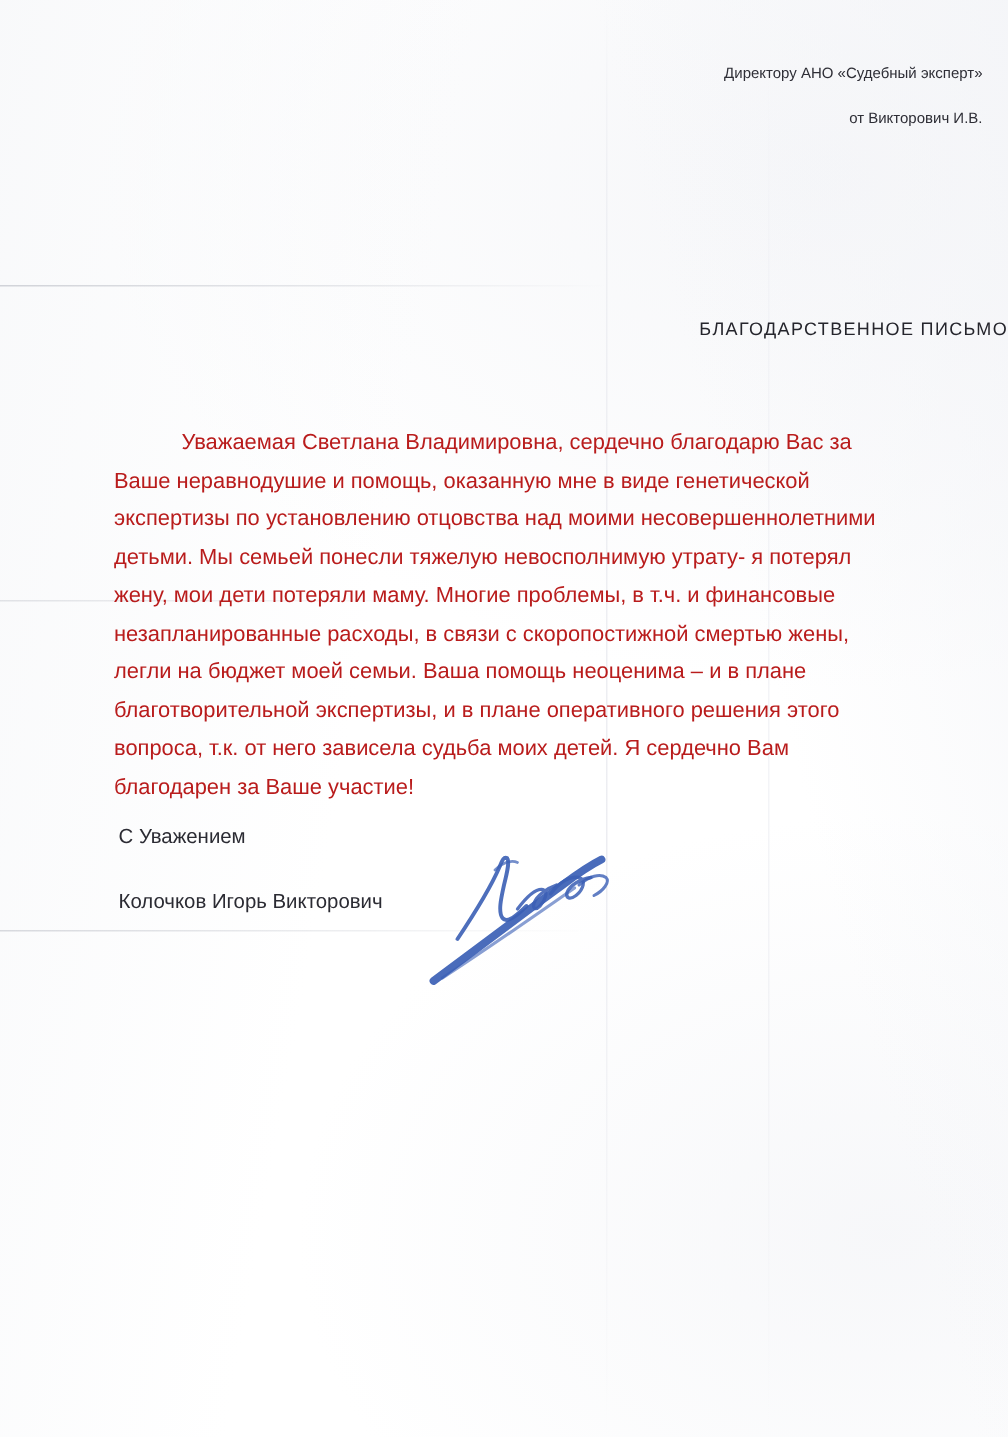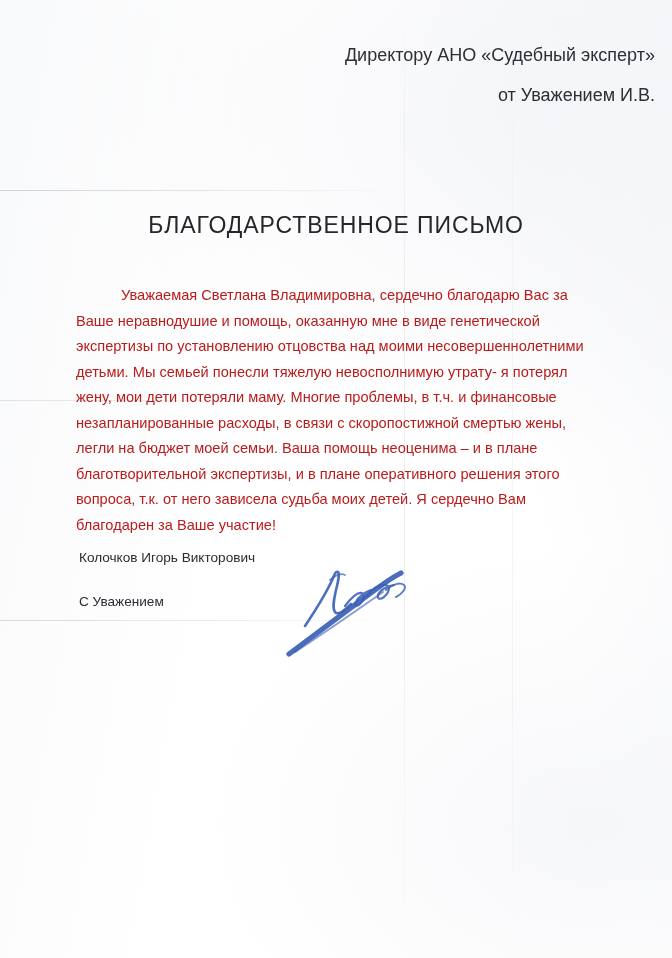--- a/index.html
+++ b/index.html
@@ -54,35 +54,35 @@
   .content { position: relative; z-index: 3; }
 
   
   .letterhead {
     position: absolute;
     right: 17px;
     top: 44px;
     text-align: right;
   }
   .letterhead .lh-line {
-    font-size: 18px;
+    font-size: 10px;
     line-height: 1.25;
     color: #2e2e36;
     white-space: nowrap;
   }
   .letterhead .lh-line + .lh-line { margin-top: 17px; }
 
   
   .doc-title {
     position: absolute;
     left: 0;
     right: 0;
     top: 212px;
-    text-align: center;
-    font-size: 23px;
+    text-align: right;
+    font-size: 12px;
     letter-spacing: 0.9px;
     color: #25252c;
     font-weight: 400;
   }
 
   
   .body-block {
     position: absolute;
     left: 76px;
     top: 283px;
@@ -136,32 +136,32 @@
   <div class="crease crease-h1"></div>
   <div class="crease crease-h2"></div>
   <div class="crease crease-h3"></div>
   <div class="crease crease-v1"></div>
   <div class="crease crease-v2"></div>
 
   <div class="content">
 
     <div class="letterhead">
       <div class="lh-line">Директору АНО «Судебный эксперт»</div>
-      <div class="lh-line">от Уважением И.В.</div>
+      <div class="lh-line">от Викторович И.В.</div>
     </div>
 
     <div class="doc-title">БЛАГОДАРСТВЕННОЕ ПИСЬМО</div>
 
     <div class="body-block">
       <p class="body-para indented">Уважаемая Светлана Владимировна, сердечно благодарю Вас за Ваше неравнодушие и помощь, оказанную мне в виде генетической экспертизы по установлению отцовства над моими несовершеннолетними детьми. Мы семьей понесли тяжелую невосполнимую утрату- я потерял жену, мои дети потеряли маму.  Многие проблемы, в т.ч. и финансовые незапланированные расходы, в связи с скоропостижной смертью жены, легли на бюджет моей семьи. Ваша помощь неоценима – и в плане благотворительной экспертизы, и в плане оперативного решения этого вопроса, т.к. от него зависела судьба моих детей. Я сердечно Вам благодарен за Ваше участие!</p>
     </div>
 
     <div class="sign-block">
+      <div class="sign-line regards">С Уважением</div>
       <div class="sign-line name">Колочков Игорь Викторович</div>
-      <div class="sign-line regards">С Уважением</div>
     </div>
 
     <div class="signature-mark">
       <svg viewBox="0 0 130 92" xmlns="http://www.w3.org/2000/svg" fill="none" stroke-linecap="round" stroke-linejoin="round">
         <g stroke="#3b5fb5">
           <path d="M6 88 C 30 70, 62 46, 92 24 C 104 15, 112 10, 118 7" stroke-width="5.2" opacity="0.92"></path>
           <path d="M12 86 C 38 69, 70 47, 100 26" stroke-width="2.1" opacity="0.6"></path>
           <path d="M22 60 C 34 42, 44 26, 50 12 C 52 7, 53 5, 55 6
                    C 57 8, 55 16, 53 24 C 51 33, 49 42, 52 46
                    C 55 50, 62 44, 68 38" stroke-width="2.6" opacity="0.9"></path>

